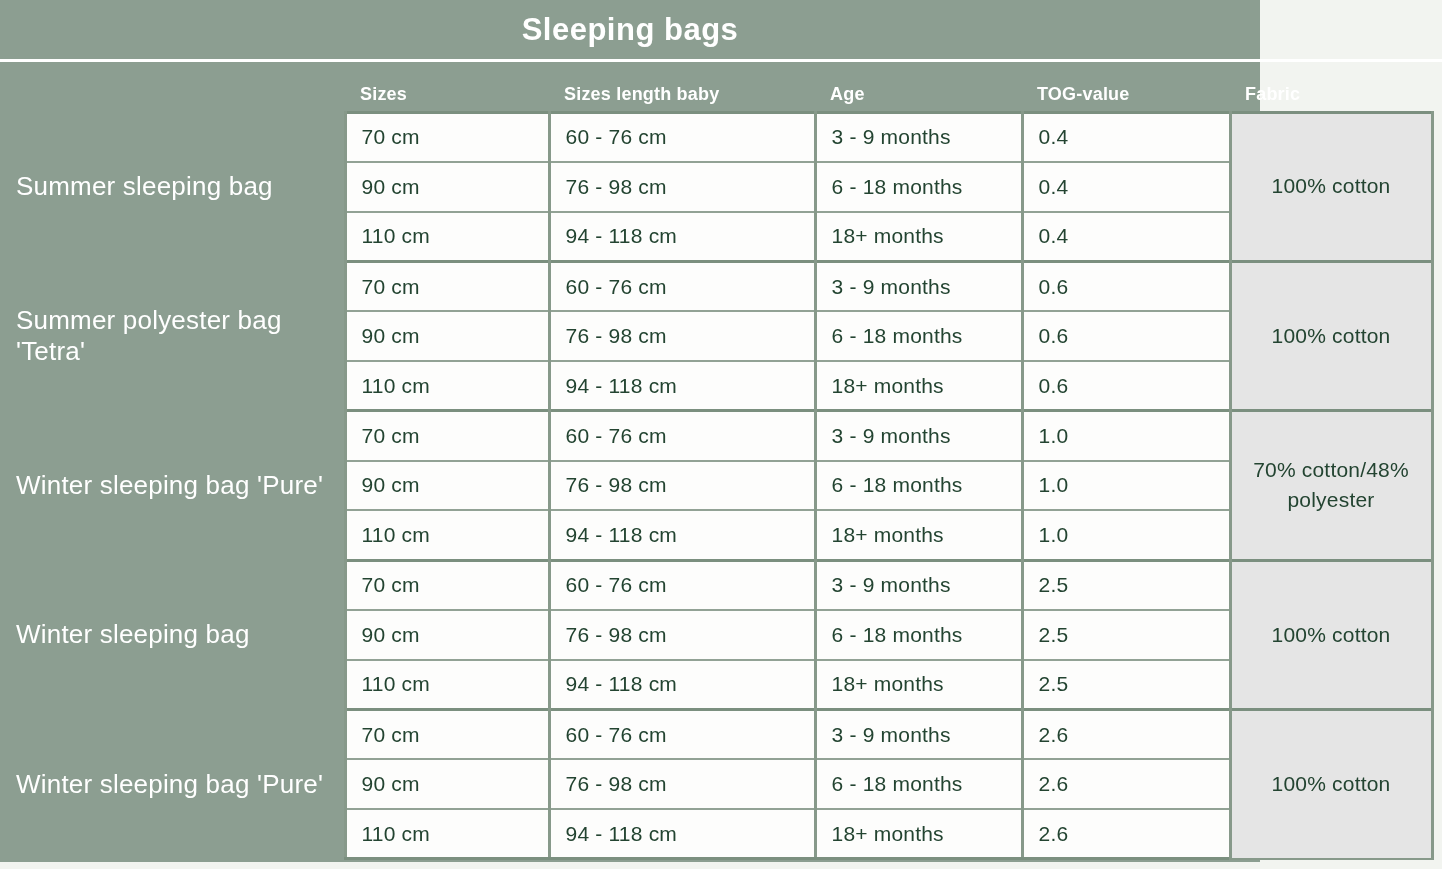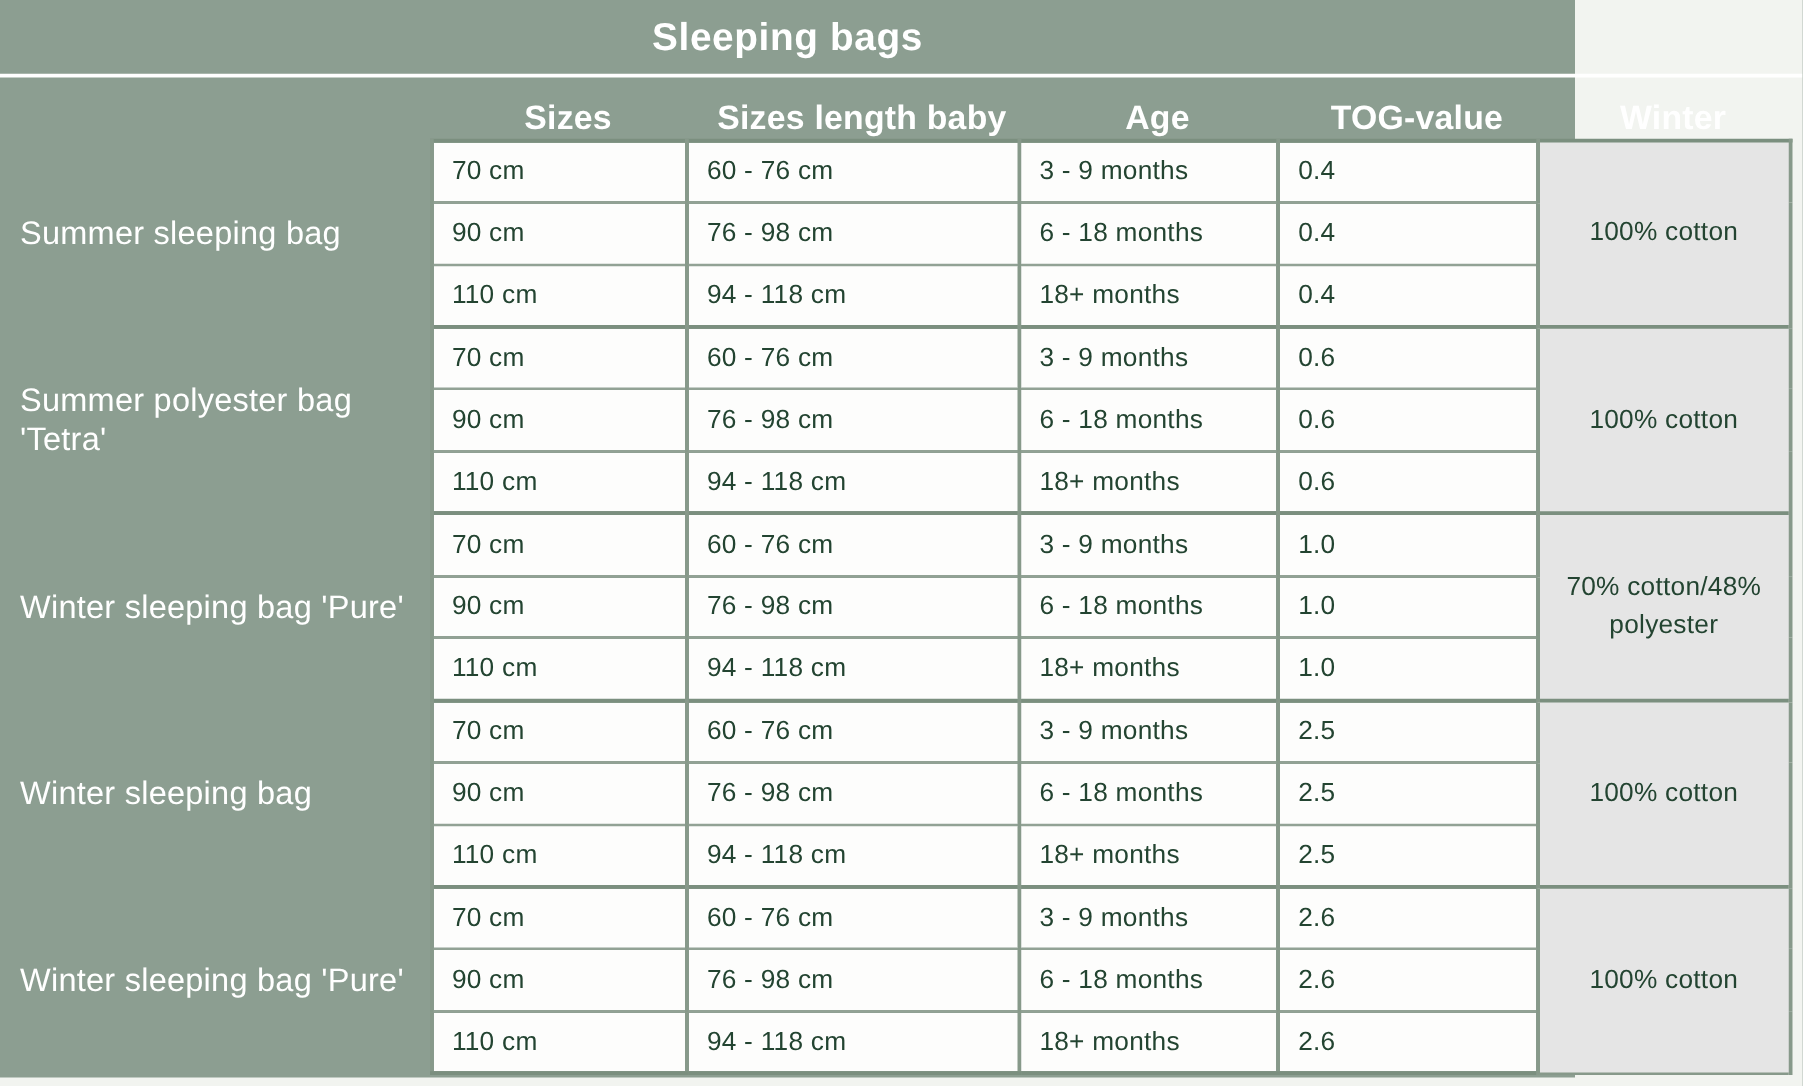--- a/index.html
+++ b/index.html
@@ -41,23 +41,23 @@
 
   table.size-table {
     border-collapse: collapse;
     table-layout: fixed;
     width: 1432px;
   }
 
   thead th {
     height: 50px;
     color: #ffffff;
-    font-size: 27px;
+    font-size: 18px;
     font-weight: bold;
-    text-align: center;
+    text-align: left;
     padding: 16px 0 0 15px;
     border: none;
     letter-spacing: 0.2px;
   }
 
   tbody tr { height: 49.8px; }
 
   td {
     font-size: 21px;
     color: #234431;
@@ -126,21 +126,21 @@
         <col style="width:208px">
         <col style="width:202px">
       </colgroup>
       <thead>
         <tr>
           <th></th>
           <th>Sizes</th>
           <th>Sizes length baby</th>
           <th>Age</th>
           <th>TOG-value</th>
-          <th>Winter</th>
+          <th>Fabric</th>
         </tr>
       </thead>
       <tbody>
           <tr class="group-start">
             <td class="label-cell" rowspan="3">Summer sleeping bag</td>
             <td class="cell">70 cm</td>
             <td class="cell">60 - 76 cm</td>
             <td class="cell">3 - 9 months</td>
             <td class="cell">0.4</td>
             <td class="fabric-cell" rowspan="3">100% cotton</td>

